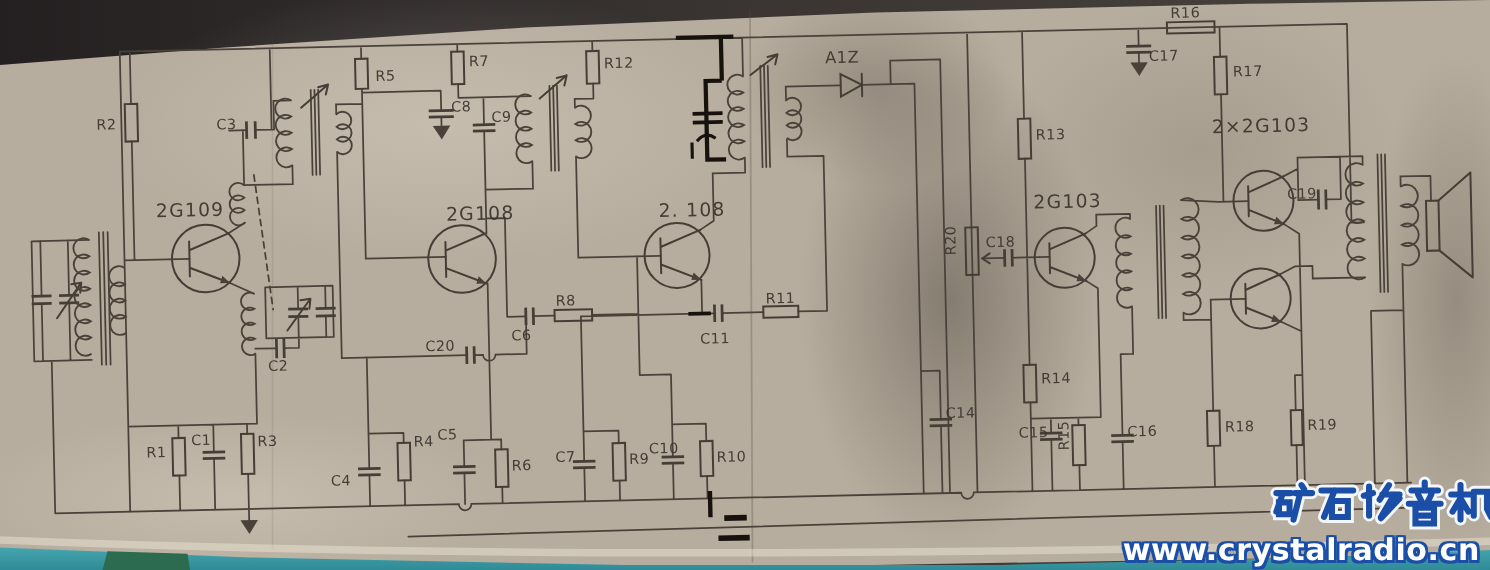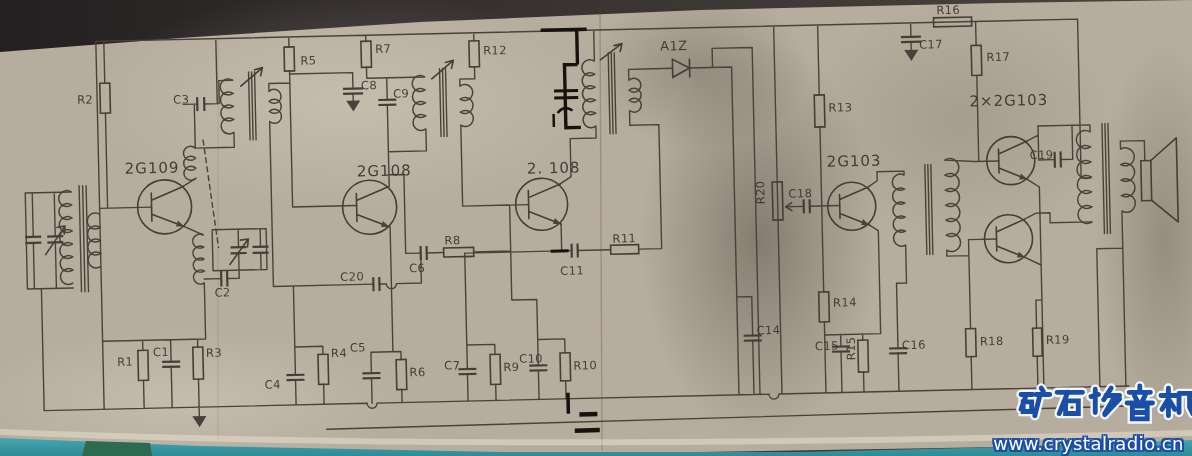--- a/index.html
+++ b/index.html
@@ -13,21 +13,21 @@
   .comp   { stroke:#463e36; stroke-width:1.6; fill:none; stroke-linecap:round; }
   .plate  { stroke:#463e36; stroke-width:2.2; fill:none; stroke-linecap:butt; }
   .coil   { stroke:#4a423a; stroke-width:1.5; fill:none; }
   .fillink{ fill:#4a423a; stroke:none; }
   .marker { stroke:#17120e; fill:none; stroke-linecap:butt; }
   .lbl    { font-family:"DejaVu Sans", sans-serif; font-size:11.5px; fill:#3b342d; opacity:.92; letter-spacing:.4px; }
   .lblbig { font-size:15px; letter-spacing:1px; }
   .dashed { stroke-dasharray:5 4; }
   .wm-url {
     position:absolute; right:8px; bottom:2px;
-    font-weight:normal; font-size:18px; color:#ffffff;
+    font-weight:bold; font-size:24px; color:#ffffff;
     text-shadow:
       -2px 0 0 #1b4ea6, 2px 0 0 #1b4ea6, 0 -2px 0 #1b4ea6, 0 2px 0 #1b4ea6,
       -2px -2px 0 #1b4ea6, 2px 2px 0 #1b4ea6, -2px 2px 0 #1b4ea6, 2px -2px 0 #1b4ea6;
     letter-spacing:.5px;
   }
 </style>
 </head>
 <body>
 
 <div class="stage">

